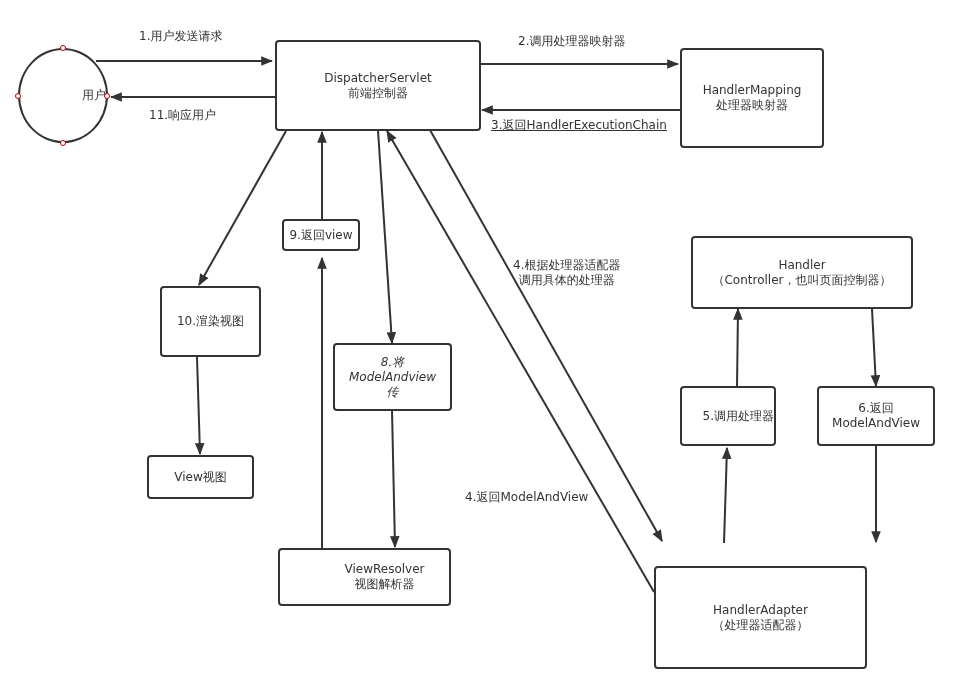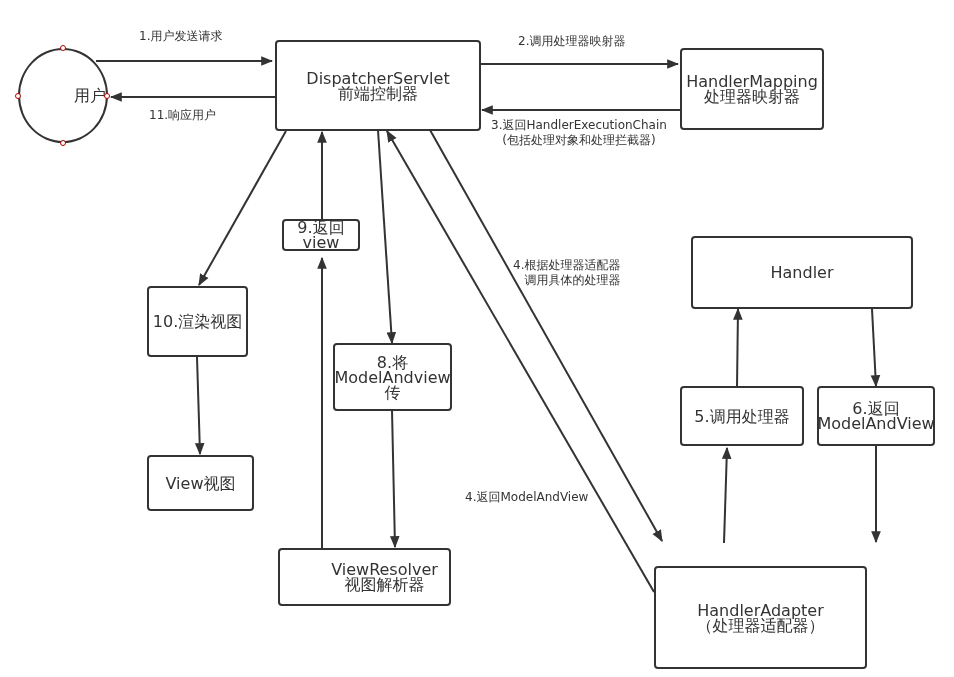--- a/index.html
+++ b/index.html
@@ -1,21 +1,21 @@
 <!DOCTYPE html>
 <html><head>
 <meta charset="utf-8">
 <style>
   html, body { margin: 0; padding: 0; background: #ffffff; }
   body { width: 954px; height: 677px; position: relative; overflow: hidden;
          font-family: "DejaVu Sans", "Liberation Sans", sans-serif; color: #333333; }
   #canvas { position: absolute; left: 0; top: 0; }
   .node { position: absolute; box-sizing: border-box; border: 2px solid #333333; border-radius: 4px;
           background: #ffffff; display: flex; flex-direction: column; align-items: center;
-          justify-content: center; text-align: center; font-size: 16px; line-height: 15px; color: #333333; }
+          justify-content: center; text-align: center; font-size: 12px; line-height: 15px; color: #333333; }
   .circle { border-radius: 50%; }
   .lbl { position: absolute; font-size: 12px; line-height: 15px; color: #333333; text-align: right;
          white-space: nowrap; background: transparent; }
   .port { position: absolute; width: 6px; height: 6px; border: 1px solid #b20000; border-radius: 50%;
           background: #ffffff; box-sizing: border-box; }
 </style>
 </head>
 <body>
 
 <svg id="canvas" width="954" height="677">
@@ -53,70 +53,70 @@
 <span class="port" style="left:60px; top:45px;"></span>
 <span class="port" style="left:60px; top:140px;"></span>
 <span class="port" style="left:15px; top:93px;"></span>
 <span class="port" style="left:104px; top:93px;"></span>
 
 <div class="node" style="left:275px; top:40px; width:206px; height:91px;">
   <span>DispatcherServlet</span>
   <span>前端控制器</span>
 </div>
 
-<div class="node" style="left:680px; top:48px; width:144px; height:82px;">
+<div class="node" style="left:680px; top:48px; width:144px; height:100px;">
   <span>HandlerMapping</span>
   <span>处理器映射器</span>
 </div>
 
 <div class="node" style="left:691px; top:236px; width:222px; height:73px;">
   <span>Handler</span>
+  <span>（Controller，也叫页面控制器）</span>
 </div>
 
-<div class="node" style="left:680px; top:386px; width:124px; height:60px;">
+<div class="node" style="left:680px; top:386px; width:96px; height:60px;align-items:flex-end;">
   <span>5.调用处理器</span>
 </div>
 
 <div class="node" style="left:817px; top:386px; width:118px; height:60px;">
   <span>6.返回</span>
   <span>ModelAndView</span>
 </div>
 
 <div class="node" style="left:654px; top:566px; width:213px; height:103px;">
   <span>HandlerAdapter</span>
   <span>（处理器适配器）</span>
 </div>
 
-<div class="node" style="left:333px; top:343px; width:119px; height:68px;">
+<div class="node" style="left:333px; top:343px; width:119px; height:68px;font-style:italic;">
   <span>8.将</span>
   <span>ModelAndview</span>
   <span>传</span>
 </div>
 
 <div class="node" style="left:278px; top:548px; width:173px; height:58px;padding-left:40px;">
   <span>ViewResolver</span>
   <span>视图解析器</span>
 </div>
 
 <div class="node" style="left:282px; top:219px; width:78px; height:32px;">
   <span>9.返回view</span>
 </div>
 
-<div class="node" style="left:147px; top:286px; width:101px; height:71px;">
+<div class="node" style="left:160px; top:286px; width:101px; height:71px;">
   <span>10.渲染视图</span>
 </div>
 
-<div class="node" style="left:147px; top:455px; width:107px; height:56px;justify-content:center;">
+<div class="node" style="left:147px; top:455px; width:107px; height:44px;justify-content:center;">
   <span>View视图</span>
 </div>
 
 <div class="lbl" style="left:139px; top:29px;">1.用户发送请求</div>
 <div class="lbl" style="left:149px; top:108px;">11.响应用户</div>
 <div class="lbl" style="left:518px; top:34px;">2.调用处理器映射器</div>
-<div class="lbl" style="left:491px; top:118px; text-align:center;">
+<div class="lbl" style="left:491px; top:118px; text-align:center;text-decoration:underline;">
   <div>3.返回HandlerExecutionChain</div>
-  <div>(包括处理对象和处理拦截器)</div>
 </div>
-<div class="lbl" style="left:513px; top:258px; ">
+<div class="lbl" style="left:513px; top:258px; text-align:center;">
   <div>4.根据处理器适配器</div>
   <div>调用具体的处理器</div>
 </div>
 <div class="lbl" style="left:465px; top:490px;">4.返回ModelAndView</div>
 
 </body></html>

